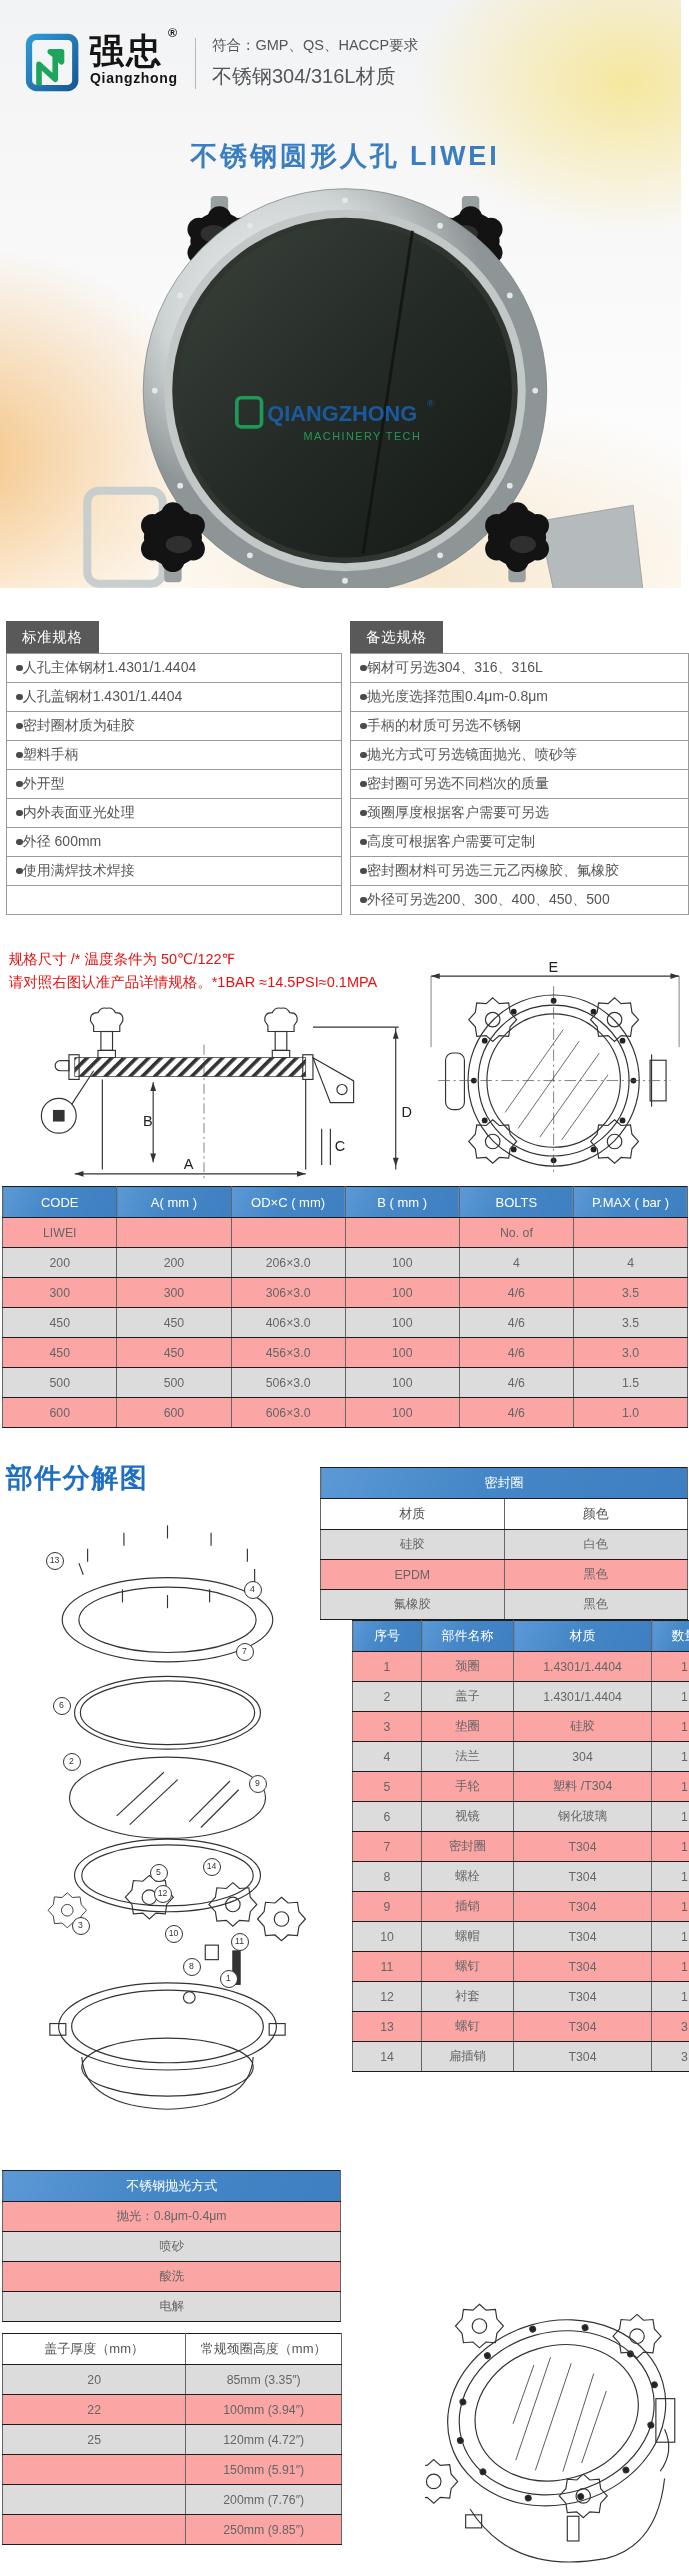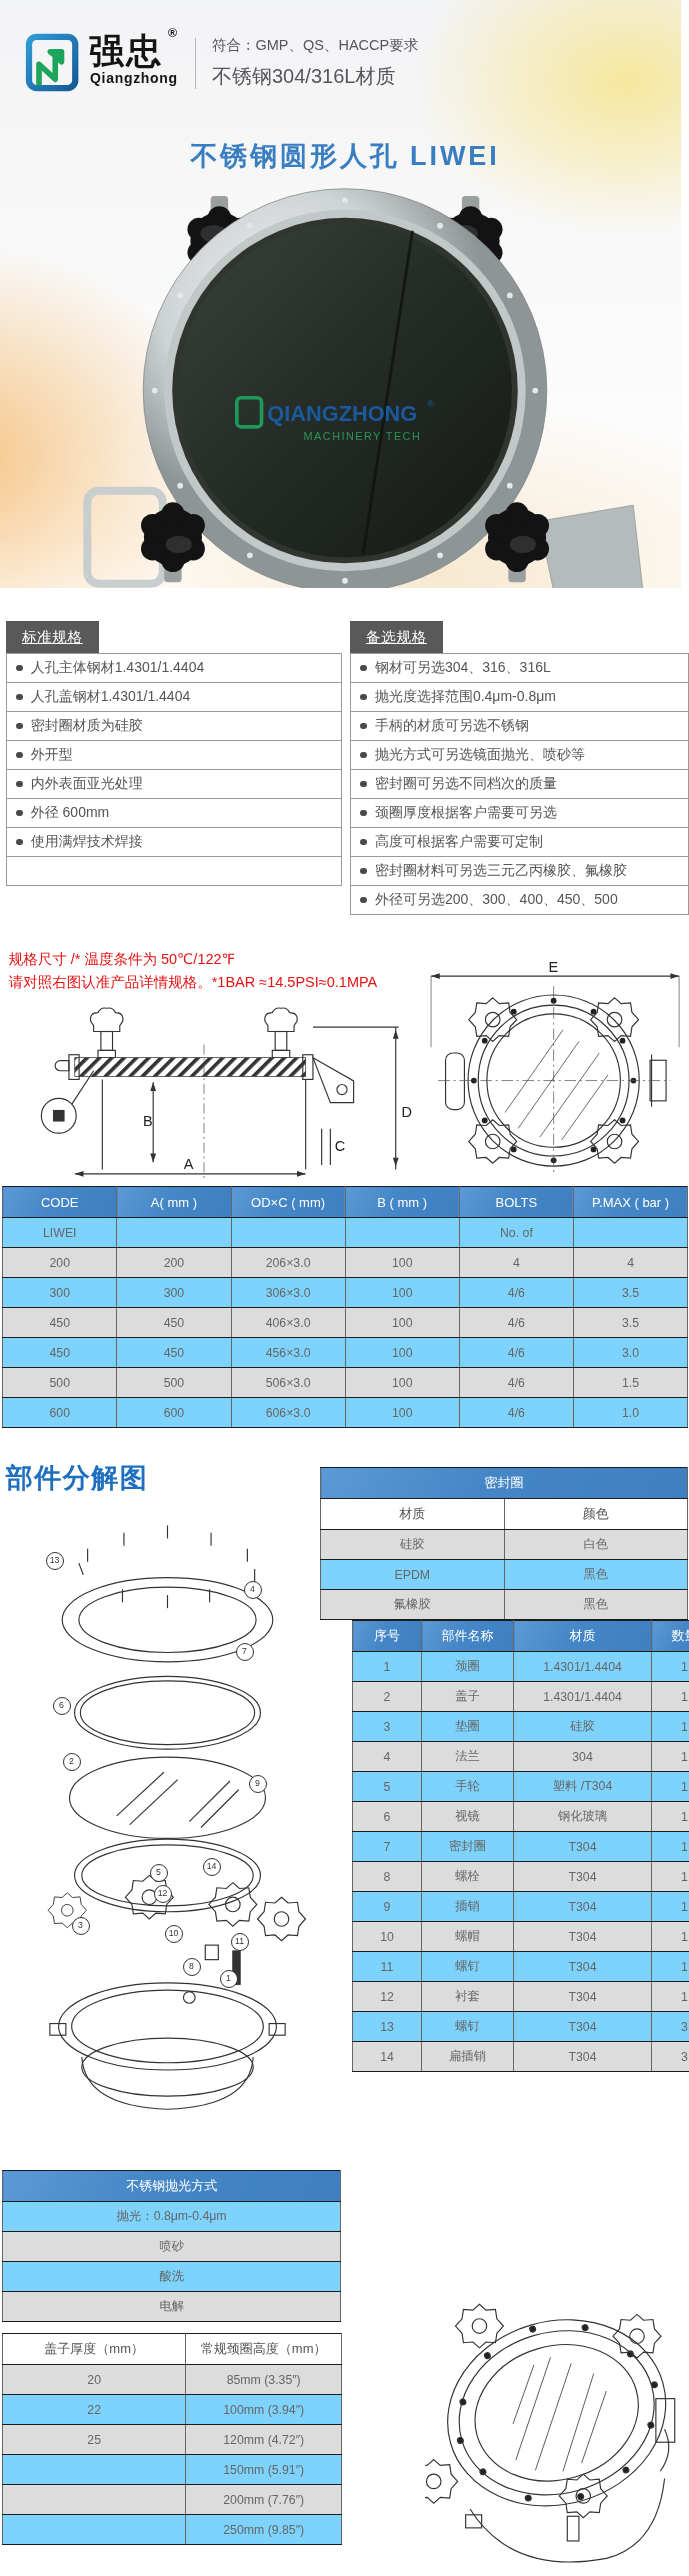--- a/index.html
+++ b/index.html
@@ -19,43 +19,43 @@
   .brand-en{position:absolute;left:90px;top:70px;font-size:14px;font-weight:700;color:#141414;letter-spacing:0.7px;}
   .logo-divider{position:absolute;left:195px;top:38px;width:0.7px;height:51px;background:#b9b9bd;}
   .cert1{position:absolute;left:212px;top:36px;font-size:14.5px;color:#55565a;}
   .cert2{position:absolute;left:212px;top:63px;font-size:20px;color:#55565a;}
   .main-title{position:absolute;left:0;top:138px;width:690px;text-align:center;
     font-size:27px;font-weight:800;color:#3a7ec2;letter-spacing:2.9px;}
   .product-svg{position:absolute;left:0;top:180px;}
 
   
   .spec-tab{position:absolute;width:93px;height:32px;background:#595959;color:#fff;
-    font-size:14.5px;display:flex;align-items:center;justify-content:center;letter-spacing:0.7px;text-decoration:underline;}
+    font-size:14.5px;display:flex;align-items:center;justify-content:center;letter-spacing:0.7px;}
   #tab-std{left:5.8px;top:621px;} #tab-opt{left:350px;top:621px;}
   .spec-list{position:absolute;margin:0;padding:0;list-style:none;border:0.7px solid #9a9a9a;background:#fff;}
   #list-std{left:5.8px;top:653px;width:334px;}
   #list-opt{left:350px;top:653px;width:337px;}
   .spec-list li{height:28px;border-bottom:0.7px solid #9a9a9a;display:flex;align-items:center;
-    padding-left:9.4px;gap:8px;font-size:14px;color:#555;}
+    padding-left:9.4px;font-size:14px;color:#555;}
   .spec-list li:last-child{border-bottom:none;}
   .dot{width:6.5px;height:6.5px;border-radius:50%;background:#4a4a4a;flex:0 0 auto;}
 
   
   .notice{position:absolute;left:8.7px;top:948px;color:#e81212;font-size:14.5px;line-height:22.5px;}
 
   
   .drawing{position:absolute;}
   #draw-cross{left:18px;top:1001px;}
   #draw-front{left:418px;top:960px;}
   #draw-persp{left:425px;top:2291px;}
   .lineart{stroke:#333;fill:none;stroke-width:1.6;}
   .dimtext{font-size:20px;fill:#222;font-family:"Liberation Sans",sans-serif;}
 
   
-  table{border-collapse:collapse;table-layout:fixed;position:absolute;background:#7dd3fc;padding-left:19px;}
+  table{border-collapse:collapse;table-layout:fixed;position:absolute;background:#fca5a5;padding-left:19px;}
   th,td{border-left:0.7px solid #666;border-right:0.7px solid #666;
     border-top:1.5px solid #1c1c1c;border-bottom:1.5px solid #1c1c1c;
     text-align:center;overflow:hidden;white-space:nowrap;}
   td{height:27px;font-size:12.3px;color:#666;}
   th{height:28px;font-size:13px;font-weight:400;color:#fff;
     background:linear-gradient(115deg,#5c99d6 0%,#4486c6 45%,#3d7fc0 100%);}
   tr.subhead td{font-size:13px;color:#555;background:#fff;height:28px;}
   tbody.alt-even tr:nth-child(even) td{background:#dcdcdc;}
   tbody.alt-odd  tr:nth-child(odd)  td{background:#dcdcdc;}
 
@@ -171,20 +171,24 @@
       <li>
         <span class="dot"></span>
         <span>人孔盖钢材1.4301/1.4404</span>
       </li>
       <li>
         <span class="dot"></span>
         <span>密封圈材质为硅胶</span>
       </li>
       <li>
         <span class="dot"></span>
+        <span>塑料手柄</span>
+      </li>
+      <li>
+        <span class="dot"></span>
         <span>外开型</span>
       </li>
       <li>
         <span class="dot"></span>
         <span>内外表面亚光处理</span>
       </li>
       <li>
         <span class="dot"></span>
         <span>外径 600mm</span>
       </li>

